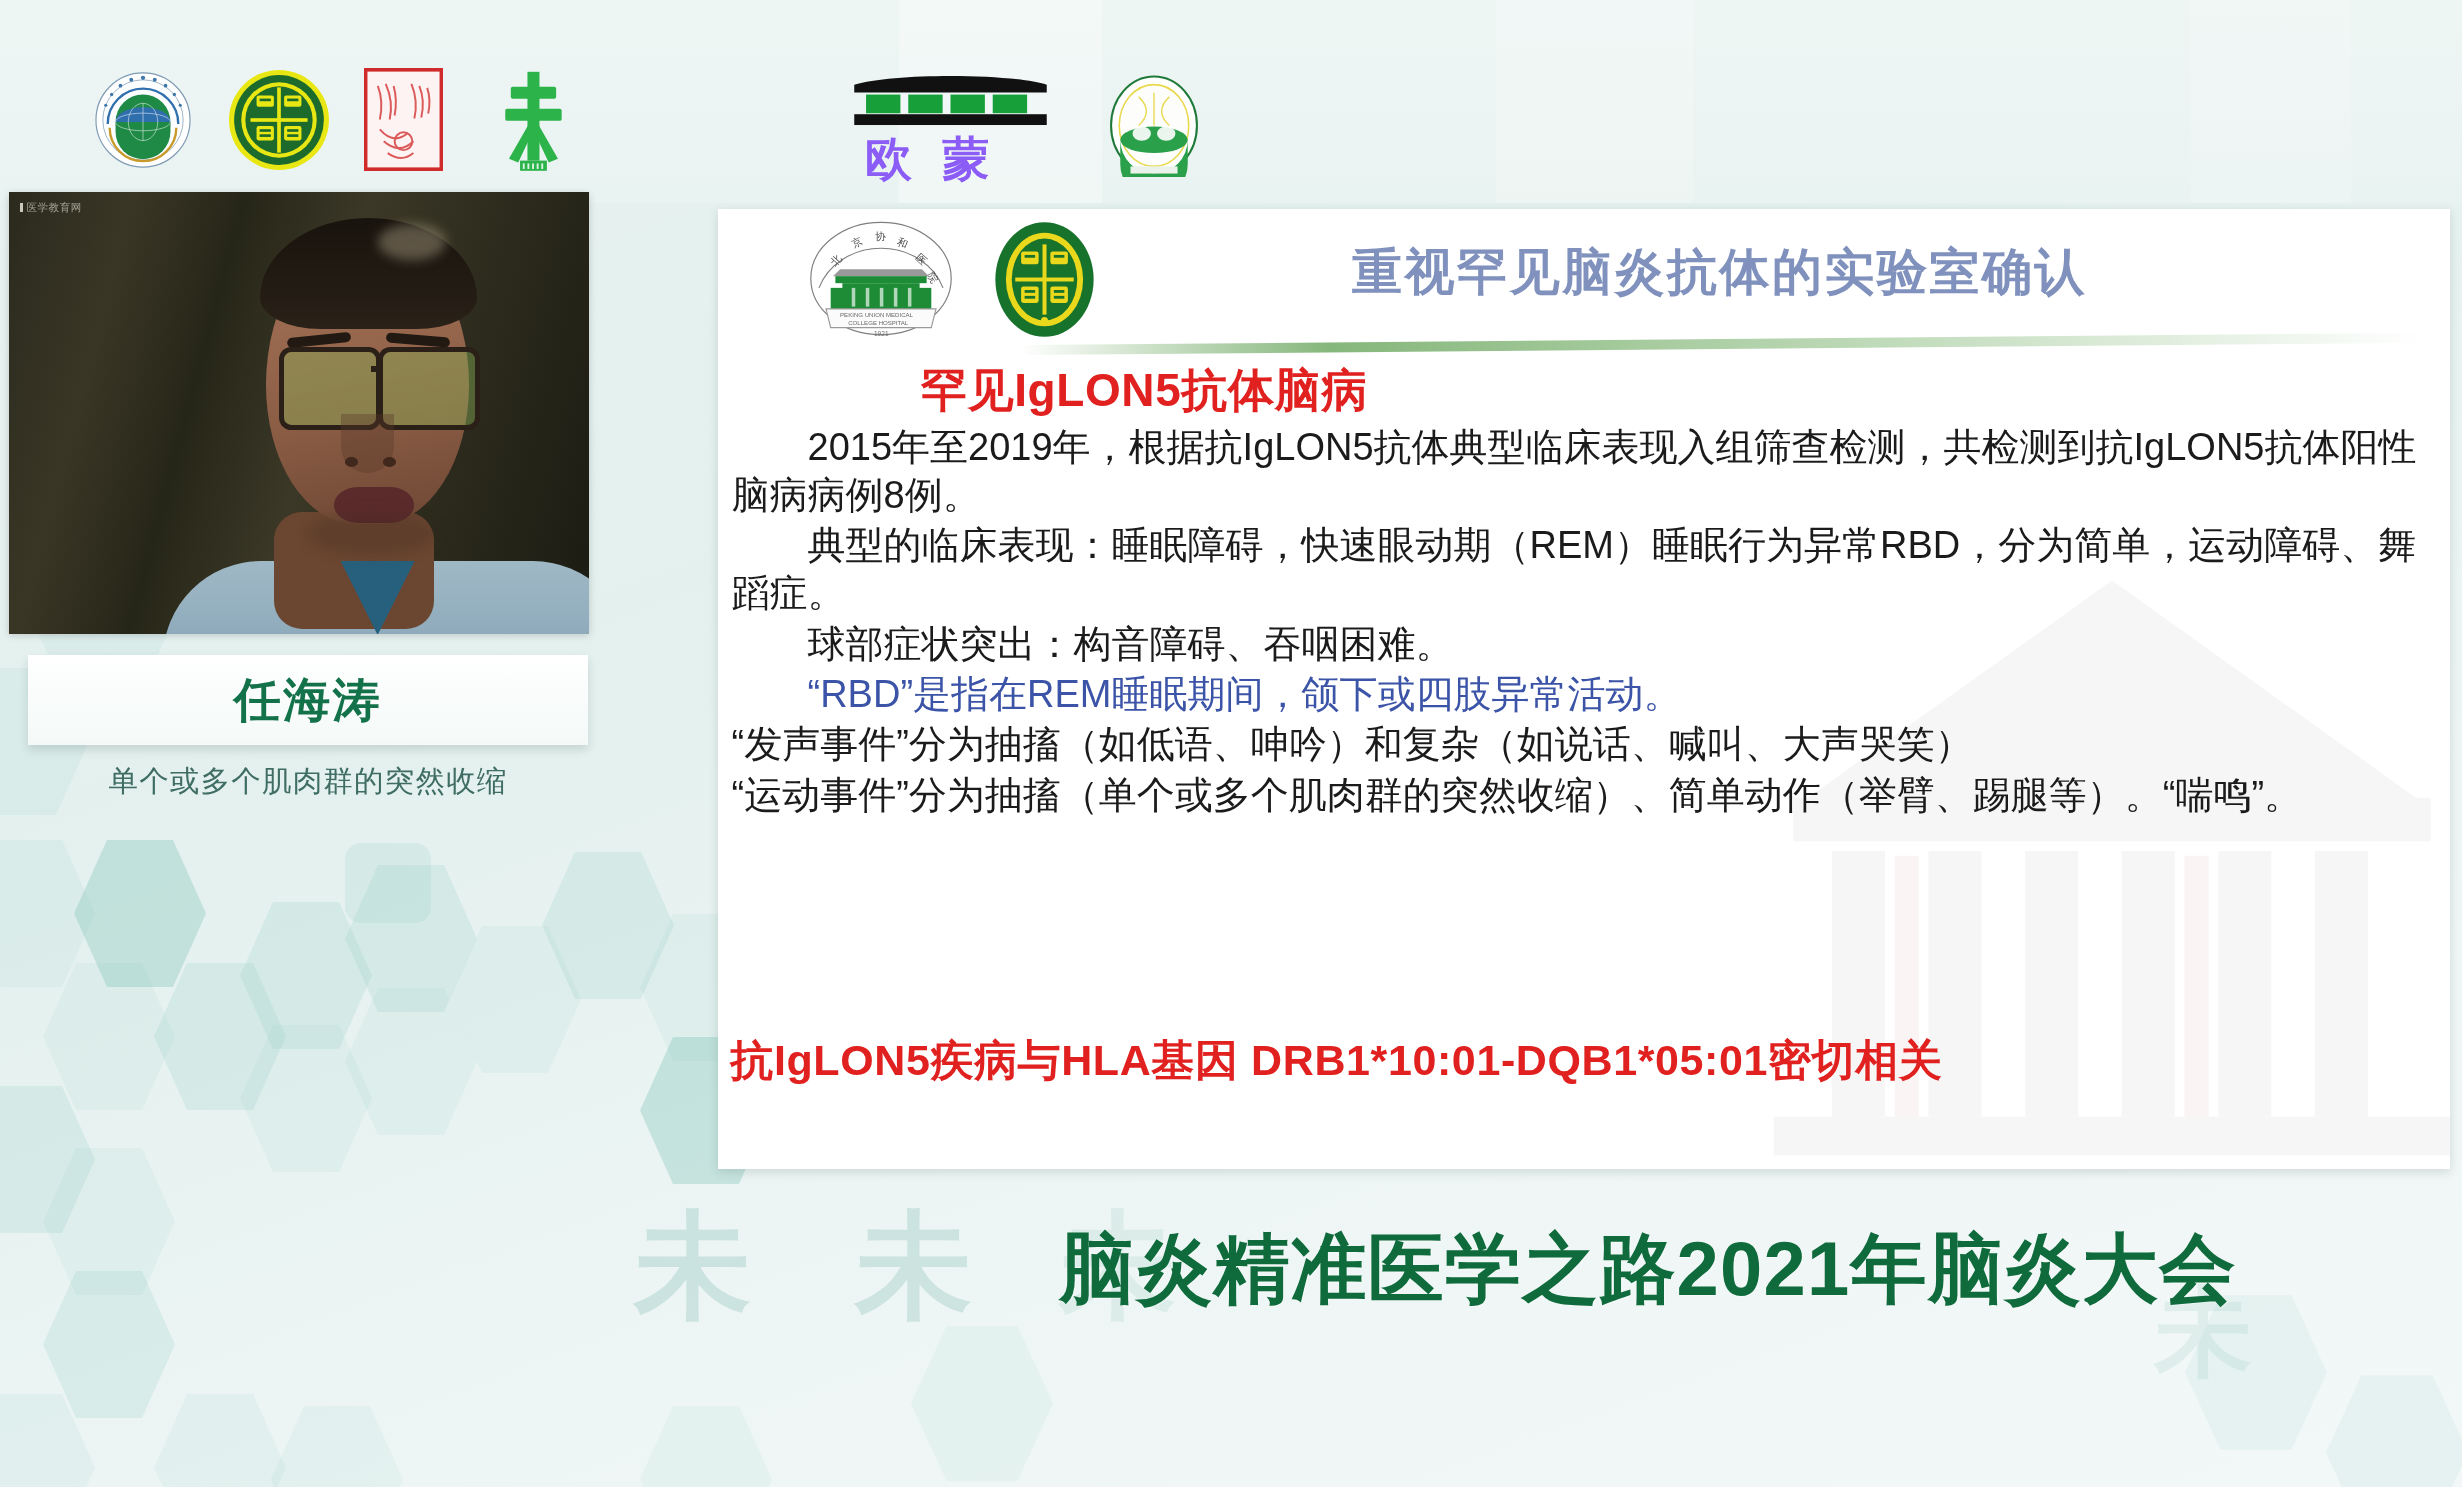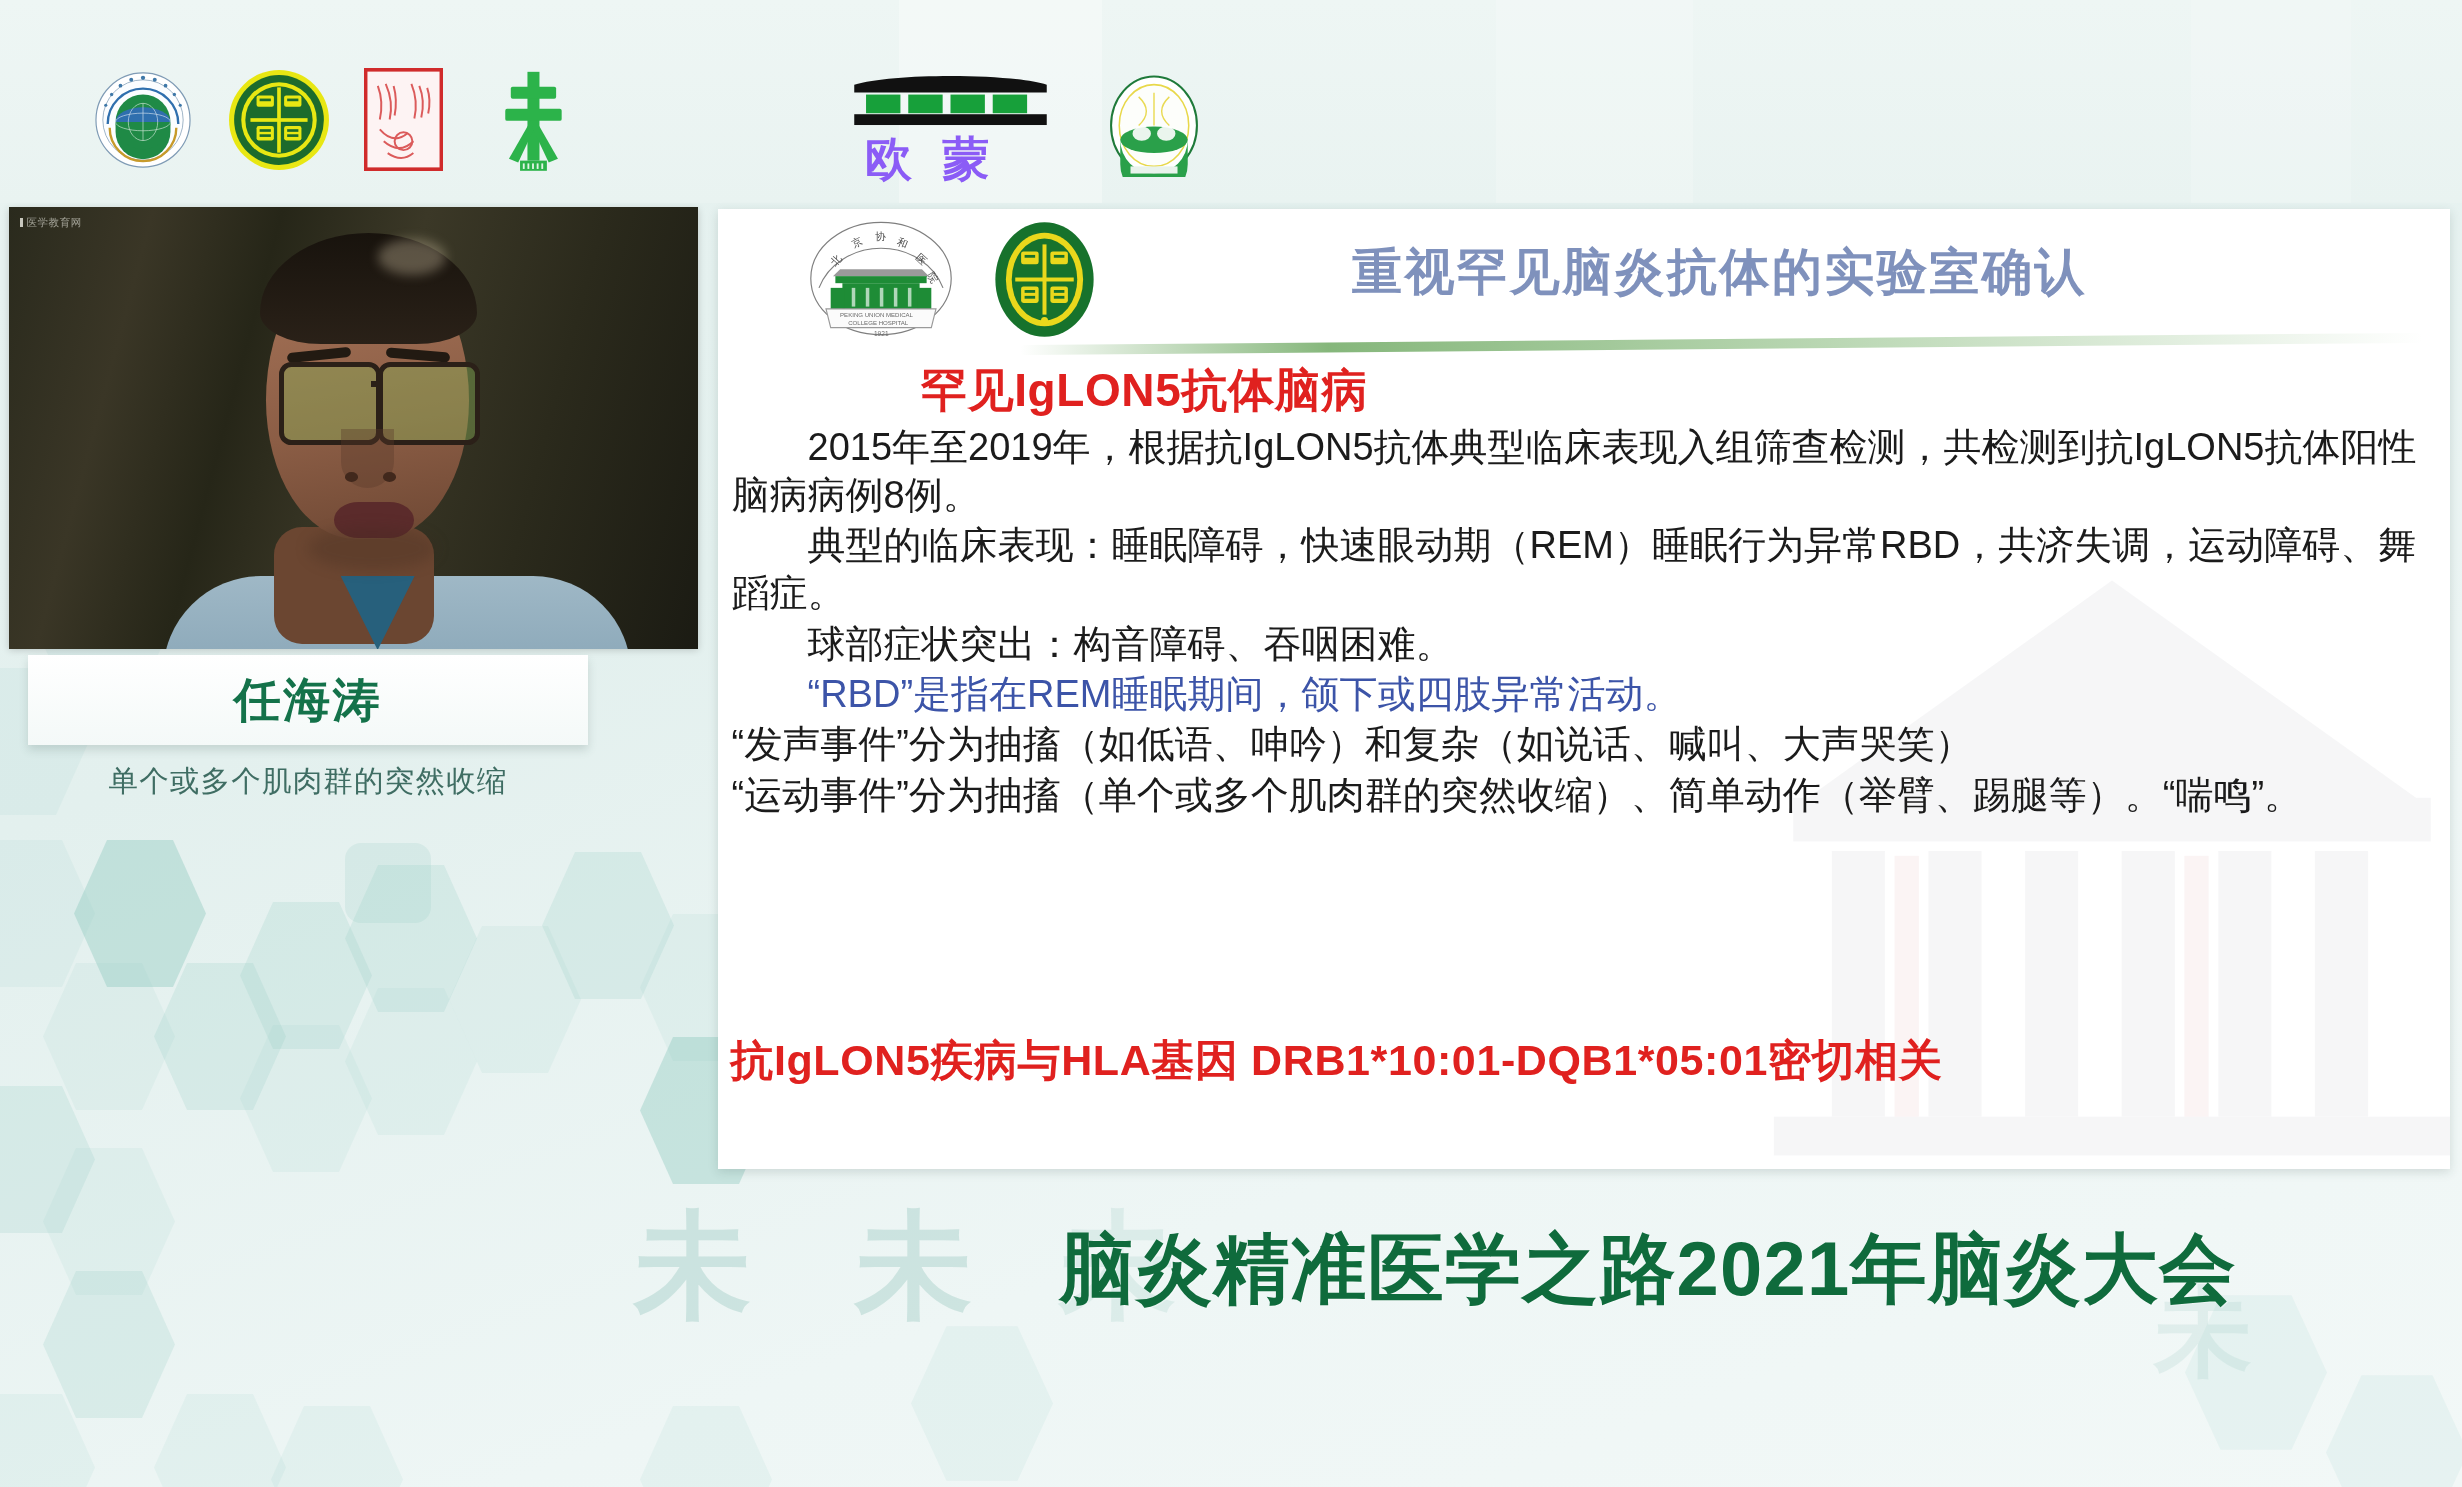--- a/index.html
+++ b/index.html
@@ -25,21 +25,21 @@
   
   #topband{position:absolute;left:0;top:0;width:2462px;height:203px;
       background:linear-gradient(180deg,#eef6f4,#e9f3f1);}
   #topband .panel{position:absolute;top:0;height:203px;background:rgba(255,255,255,.33);}
 
   
   #logobar{position:absolute;left:0;top:0;width:2462px;height:203px;}
   .logo{position:absolute;}
 
   
-  #video{position:absolute;left:8.6px;top:207px;width:689px;height:442px;
+  #video{position:absolute;left:8.6px;top:192px;width:580px;height:442px;
          background:#1d1c14;overflow:hidden;box-shadow:0 1.8px 7.4px rgba(0,0,0,.18);}
   #vidbg{position:absolute;inset:0;
      background:
        radial-gradient(ellipse 394px 320px at 52% 58%, rgba(182,128,92,.0) 38%, rgba(0,0,0,.0) 39%),
        linear-gradient(105deg,#2a2a1d 0%,#3a3626 18%,#262618 34%,#3b3827 52%,#2b2a1c 74%,#1b1b13 100%);
   }
   #vidwm{position:absolute;left:11px;top:8.6px;font-size:10.5px;color:rgba(225,225,215,.62);
          letter-spacing:0.6px;display:flex;align-items:center;gap:3.7px;}
   #vidwm .bar{display:inline-block;width:3.1px;height:9.8px;background:rgba(240,240,230,.8);}
 
@@ -401,21 +401,21 @@
 
     <div id="slideTitle">重视罕见脑炎抗体的实验室确认</div>
   </div>
 
   <div id="headRule"></div>
 
   <div id="redHead">罕见IgLON5抗体脑病</div>
 
   <div id="body">
     <p class="ind">2015年至2019年，根据抗IgLON5抗体典型临床表现入组筛查检测，共检测到抗IgLON5抗体阳性脑病病例8例。</p>
-    <p class="ind">典型的临床表现：睡眠障碍，快速眼动期（REM）睡眠行为异常RBD，共济失调，运动障碍、舞蹈症。</p>
+    <p class="ind">典型的临床表现：睡眠障碍，快速眼动期（REM）睡眠行为异常RBD，分为简单，运动障碍、舞蹈症。</p>
     <p class="ind">球部症状突出：构音障碍、吞咽困难。</p>
     <p class="ind rbdblue">“RBD”是指在REM睡眠期间，颌下或四肢异常活动。</p>
     <p>“发声事件”分为抽搐（如低语、呻吟）和复杂（如说话、喊叫、大声哭笑）</p>
     <p>“运动事件”分为抽搐（单个或多个肌肉群的突然收缩）、简单动作（举臂、踢腿等）。“喘鸣”。</p>
   </div>
 
   <div id="redFoot">抗IgLON5疾病与HLA基因 DRB1*10:01-DQB1*05:01密切相关</div>
 </div>
 
 <div id="banner">

